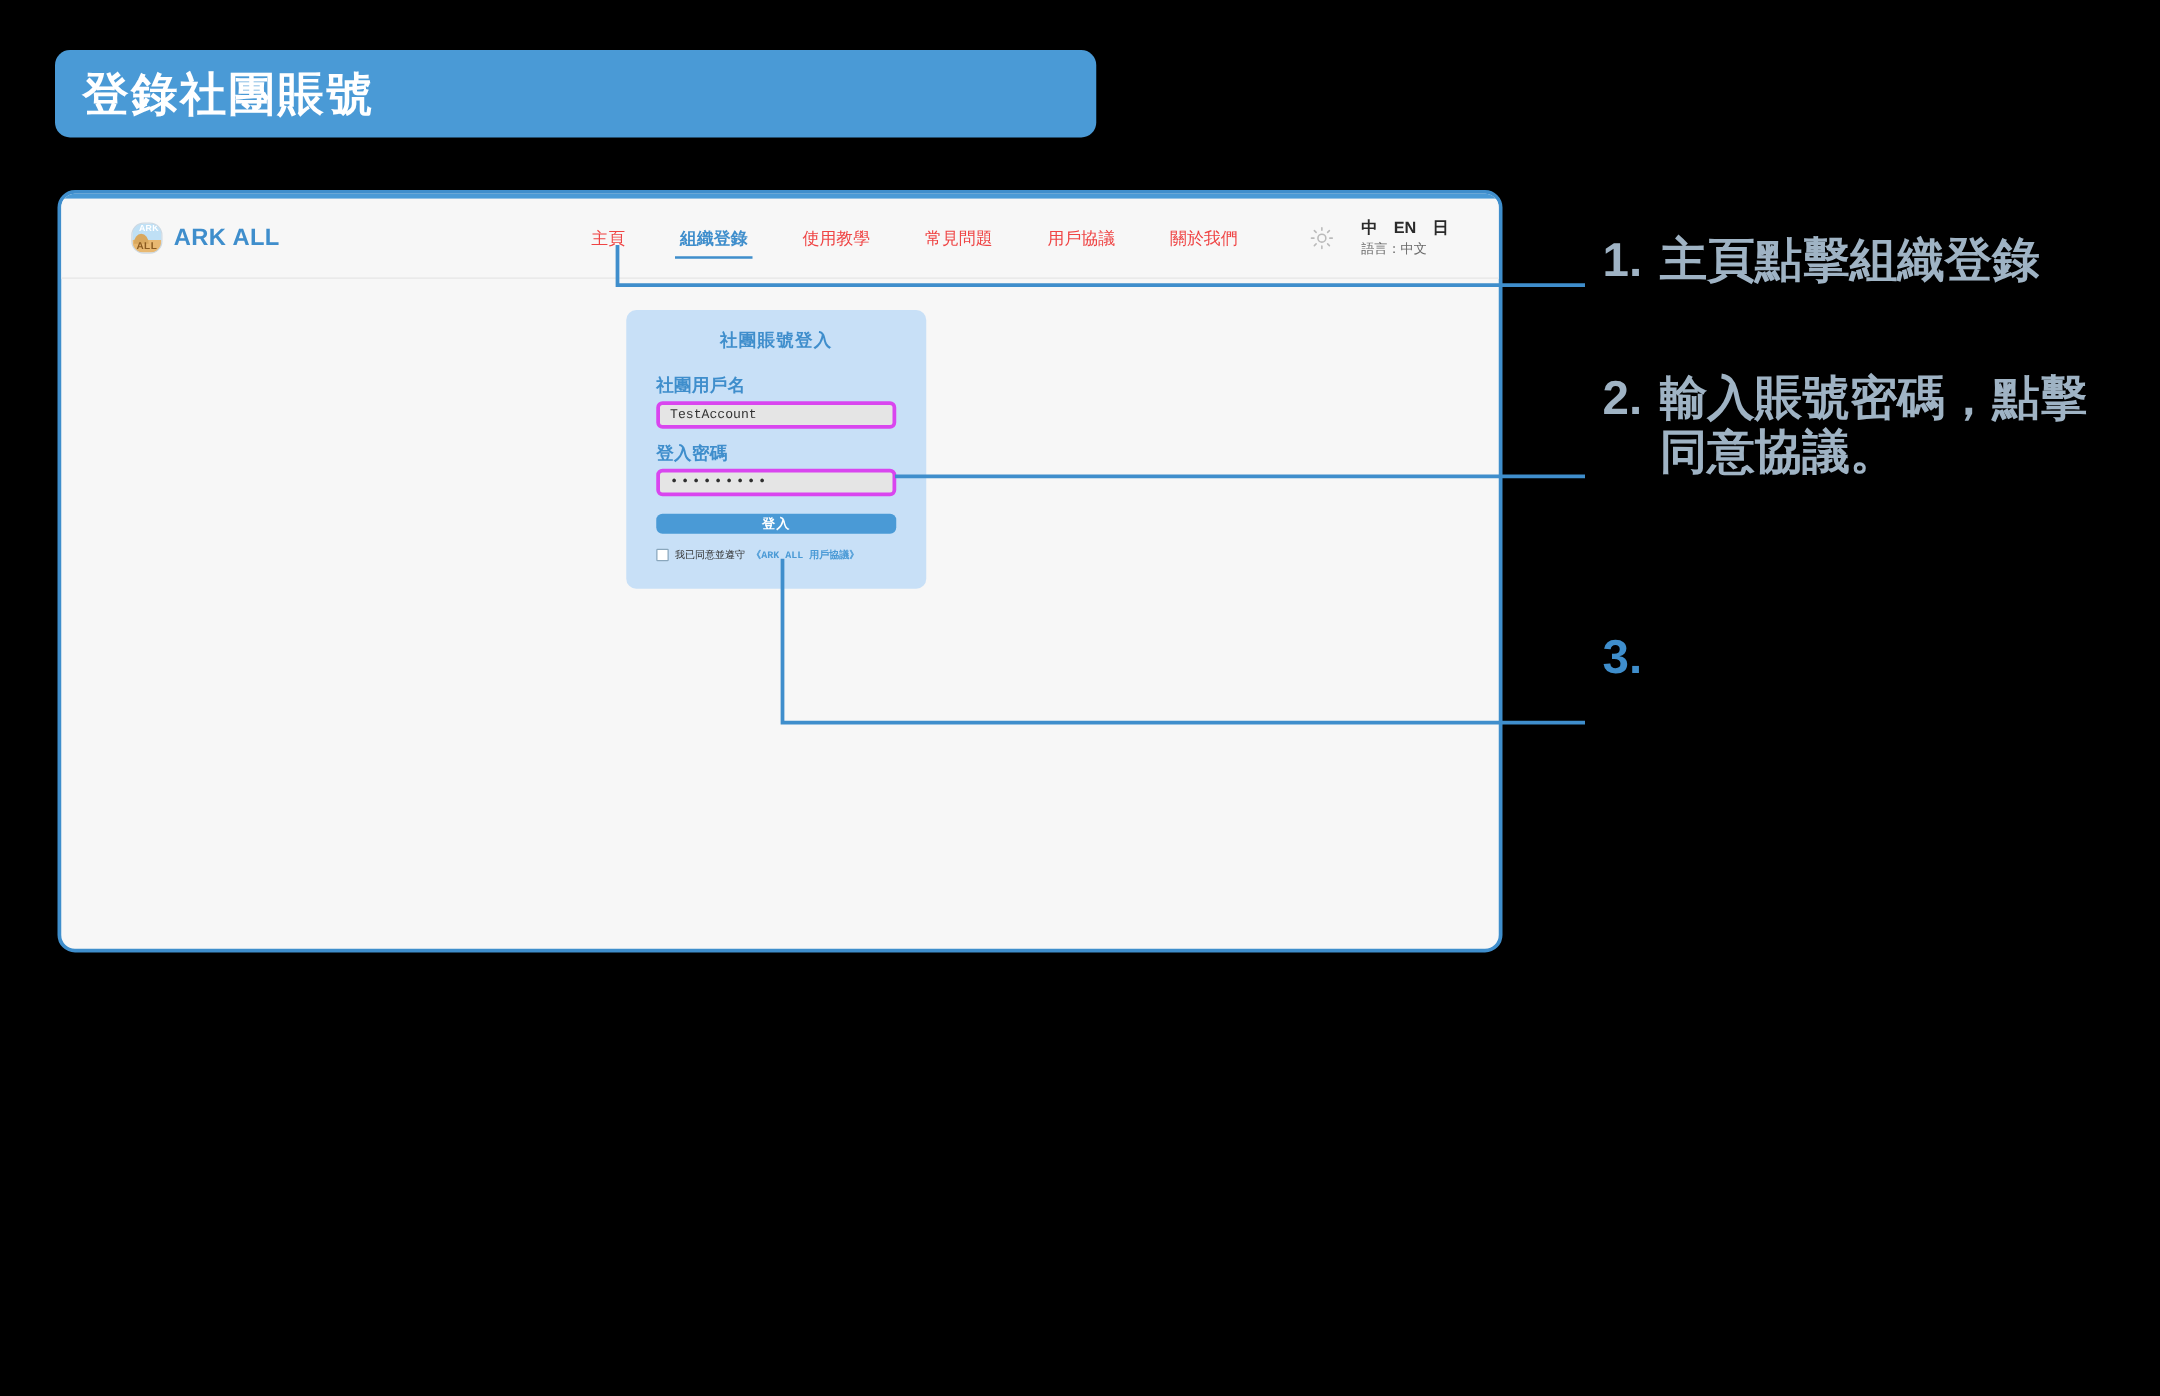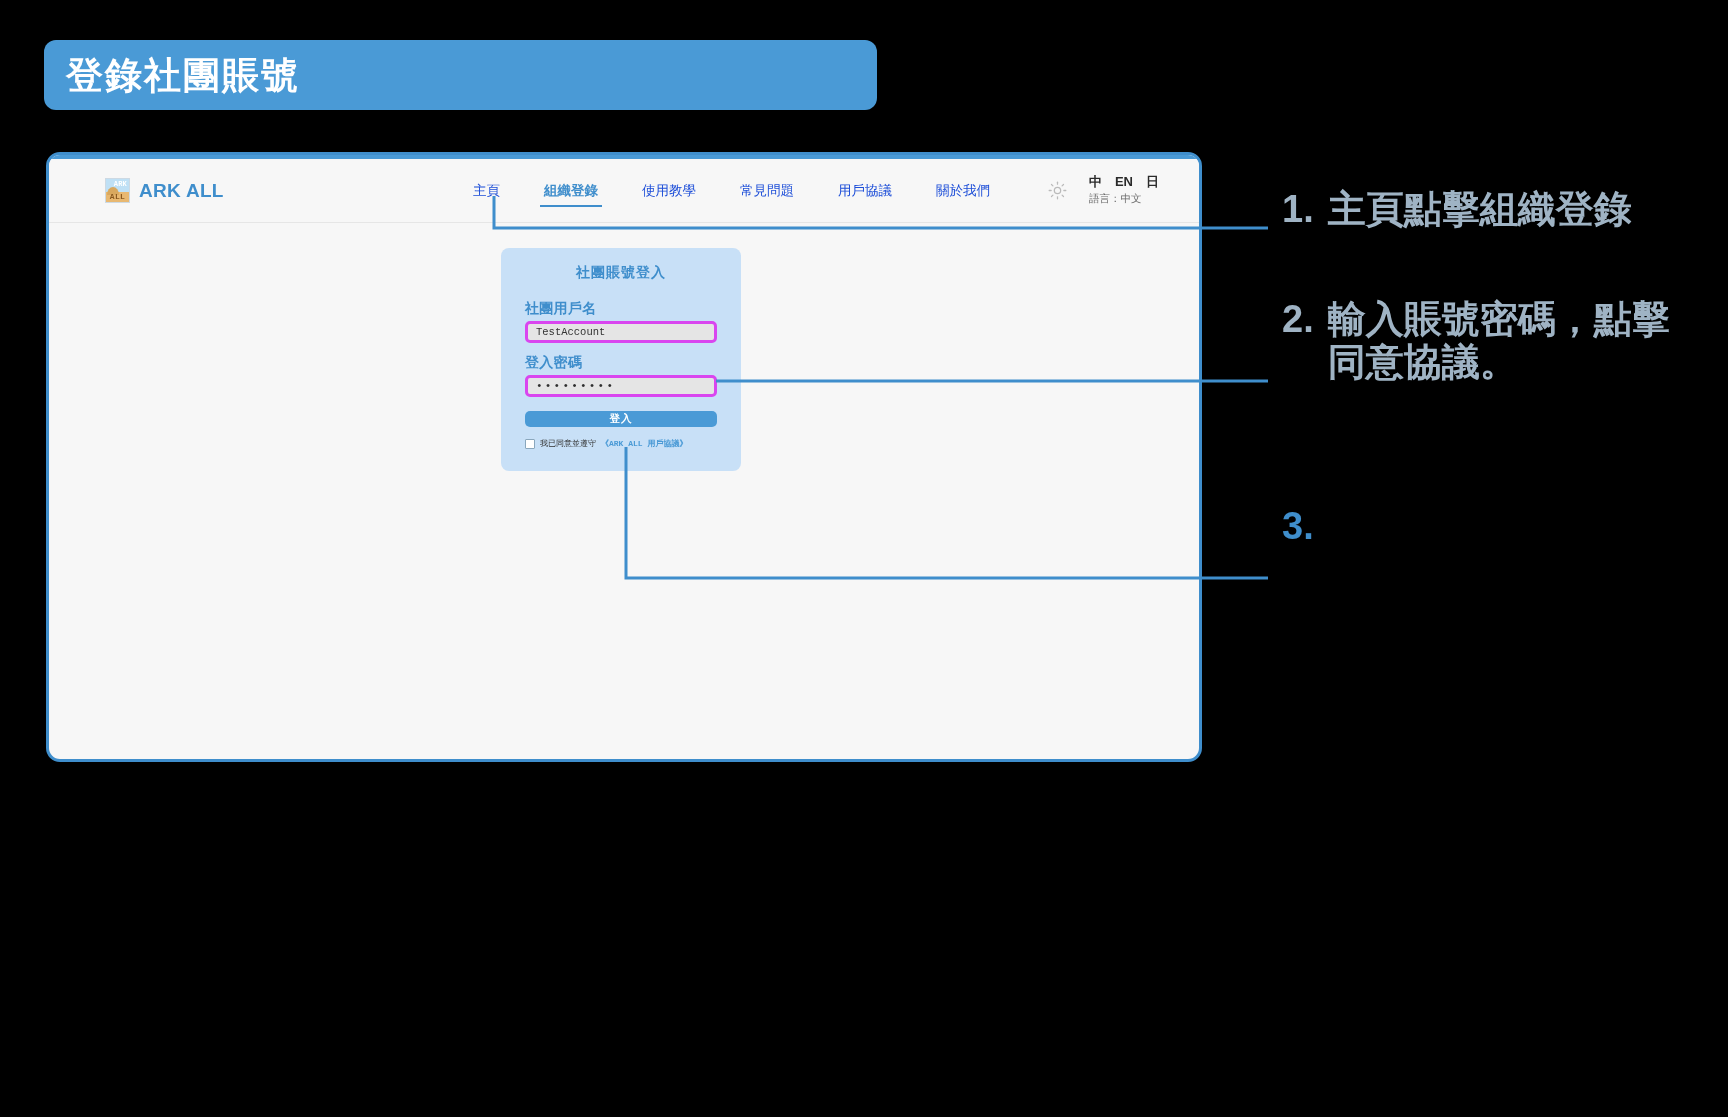--- a/index.html
+++ b/index.html
@@ -78,28 +78,27 @@
   #brand {
     position: absolute;
     left: 56px;
     display: flex;
     align-items: center;
     gap: 9px;
   }
   #brand-logo {
     width: 25px;
     height: 25px;
-    border-radius: 0;
+    border-radius: 10px;
     background: linear-gradient(#bfe0f5 0%, #bfe0f5 55%, #e8b871 55%, #e8b871 100%);
     position: relative;
     overflow: hidden;
     flex: 0 0 auto;
     border: 1px solid #cdd9e3;
     box-sizing: border-box;
-    font-family: Liberation Mono, monospace;
   }
   #brand-logo .logo-ark {
     position: absolute;
     top: 1px; right: 2px;
     font-size: 7px;
     font-weight: bold;
     color: #ffffff;
     letter-spacing: 0.2px;
   }
   #brand-logo .logo-all {
@@ -131,21 +130,21 @@
   #main-nav {
     position: absolute;
     left: 402px;
     display: flex;
     align-items: center;
     gap: 0px;
   }
   #main-nav .nav-item {
     position: relative;
     font-size: 13.5px;
-    color: #1d4ed8;
+    color: #ef4444;
     padding: 4px 22px;
     cursor: pointer;
     white-space: nowrap;
   }
   #main-nav .nav-item.active {
     color: #3f8ecc;
     font-weight: bold;
     text-align: right;
   }
   #main-nav .nav-item.active::after {

